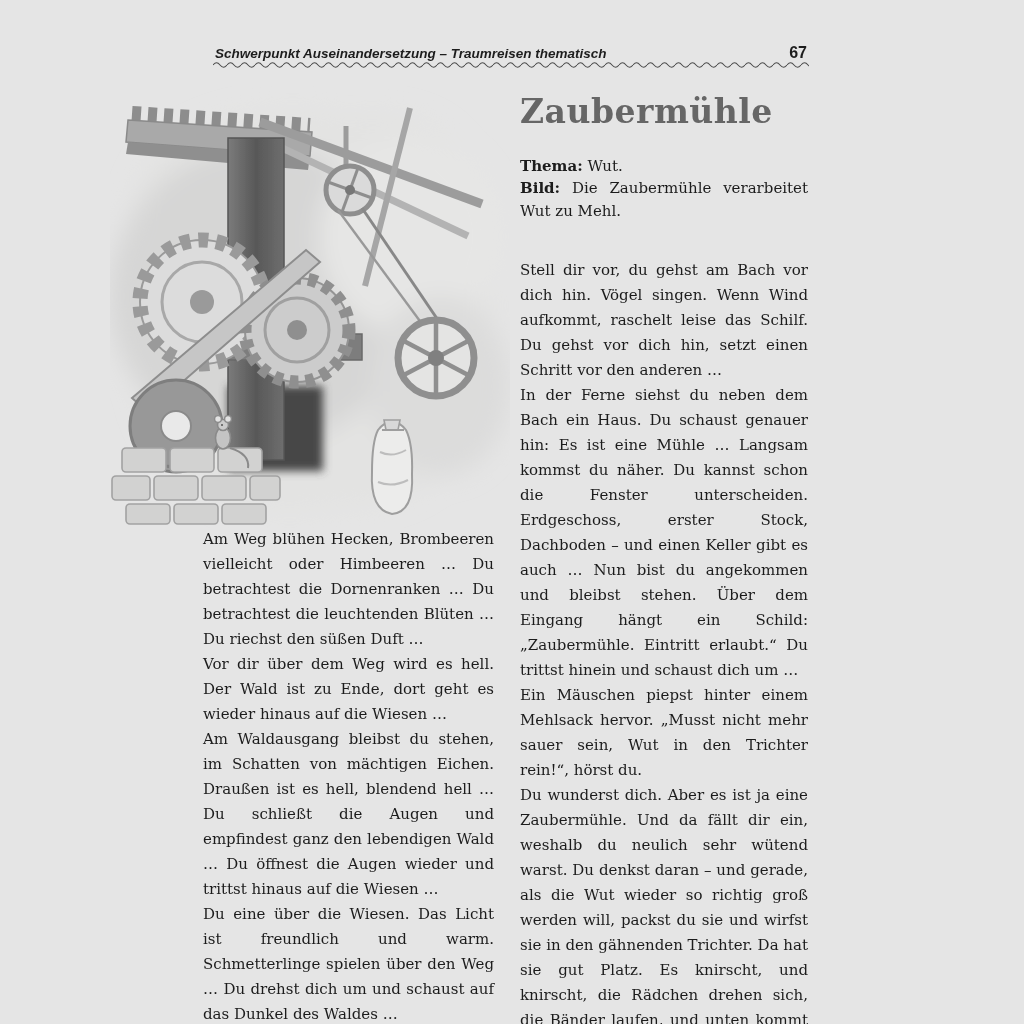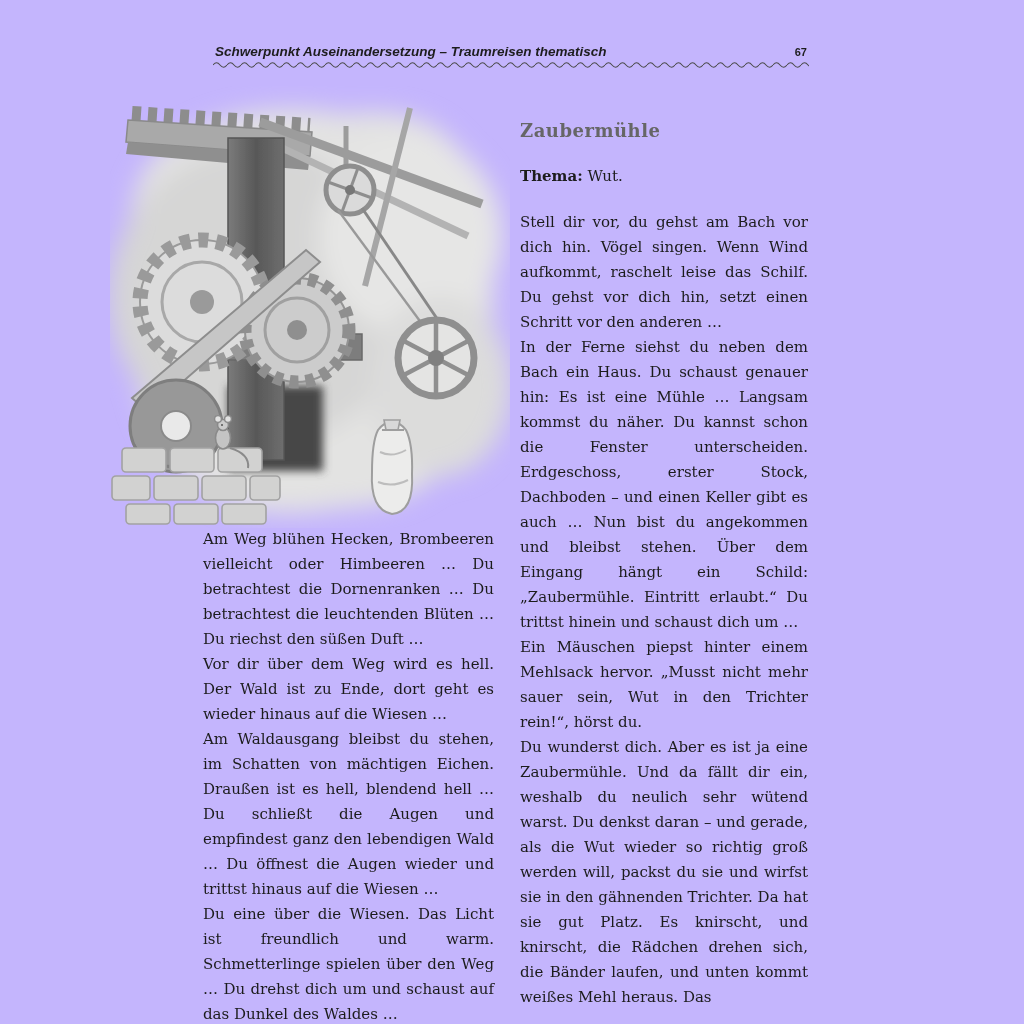--- a/index.html
+++ b/index.html
@@ -4,48 +4,47 @@
 <style>
   * { margin:0; padding:0; box-sizing:border-box; }
   html,body { width:1024px; height:1024px; }
   body {
     background:#ffffff;
     font-family:"DejaVu Serif", serif;
     color:#1c1c1c;
     position:relative;
     overflow:hidden;
   }
-  .page { position:absolute; inset:0; background:#c4b5fd; }
+  .page { position:absolute; inset:0; background:#e5e5e5; }
 
   .header-row {
     position:absolute; left:215px; top:44px; width:592px;
     display:flex; justify-content:space-between; align-items:baseline;
     font-family:"Liberation Sans", sans-serif;
   }
   .header-title { font-style:italic; font-weight:bold; font-size:13.5px; color:#1d1d1d; }
-  .page-num { font-weight:bold; font-size:11px; color:#1d1d1d; }
+  .page-num { font-weight:bold; font-size:16px; color:#1d1d1d; }
 
   .wavy { position:absolute; left:213px; top:60px; }
 
   .illustration { position:absolute; left:110px; top:86px; }
 
   .col-left  { position:absolute; left:203px; top:527px; width:291px; }
   .col-right { position:absolute; left:520px; top:92px;  width:288px; }
 
   p.body {
     font-size:15px; line-height:25px; text-align:justify;
     hyphens:auto; -webkit-hyphens:auto;
   }
   .title {
     font-family:"DejaVu Serif", serif; font-weight:bold;
-    font-size:18px; color:#666666; letter-spacing:0.5px;
+    font-size:33px; color:#666666; letter-spacing:0.5px;
     margin-bottom:24px;
-    margin-top:28px;
   }
-  .meta-block { margin-bottom:23px; }
+  .meta-block { margin-bottom:36px; }
   .meta { font-size:15px; line-height:22.45px; text-align:justify; }
   .meta .lbl { font-weight:bold; }
 </style>
 </head>
 <body>
 
 <div class="page">
 
   <div class="header-row">
     <span class="header-title">Schwerpunkt Auseinandersetzung – Traumreisen thematisch</span>
@@ -164,20 +163,21 @@
         <path d="M268,396 Q282,402 298,394" fill="none" stroke="#bdbdbd" stroke-width="2"></path>
       </g>
     </g>
   </svg>
 
   <div class="col-right">
     <div class="title">Zaubermühle</div>
 
     <div class="meta-block">
       <p class="meta"><span class="lbl">Thema:</span><span> Wut.</span></p>
+      <p class="meta"><span class="lbl">Bild:</span><span> Die Zaubermühle verarbeitet Wut zu Mehl.</span></p>
     </div>
 
     <p class="body">Stell dir vor, du gehst am Bach vor dich hin. Vögel singen. Wenn Wind aufkommt, raschelt leise das Schilf. Du gehst vor dich hin, setzt einen Schritt vor den anderen …</p>
     <p class="body">In der Ferne siehst du neben dem Bach ein Haus. Du schaust genauer hin: Es ist eine Mühle … Langsam kommst du näher. Du kannst schon die Fenster unterscheiden. Erdgeschoss, erster Stock, Dachboden – und einen Keller gibt es auch … Nun bist du angekommen und bleibst stehen. Über dem Eingang hängt ein Schild: „Zaubermühle. Eintritt erlaubt.“ Du trittst hinein und schaust dich um …</p>
     <p class="body">Ein Mäuschen piepst hinter einem Mehlsack hervor. „Musst nicht mehr sauer sein, Wut in den Trichter rein!“, hörst du.</p>
     <p class="body">Du wunderst dich. Aber es ist ja eine Zaubermühle. Und da fällt dir ein, weshalb du neulich sehr wütend warst. Du denkst daran – und gerade, als die Wut wieder so richtig groß werden will, packst du sie und wirfst sie in den gähnenden Trichter. Da hat sie gut Platz. Es knirscht, und knirscht, die Rädchen drehen sich, die Bänder laufen, und unten kommt weißes Mehl heraus. Das</p>
   </div>
 
   <div class="col-left">
     <p class="body">Am Weg blühen Hecken, Brombeeren vielleicht oder Himbeeren … Du betrachtest die Dornenranken … Du betrachtest die leuchtenden Blüten … Du riechst den süßen Duft …</p>

